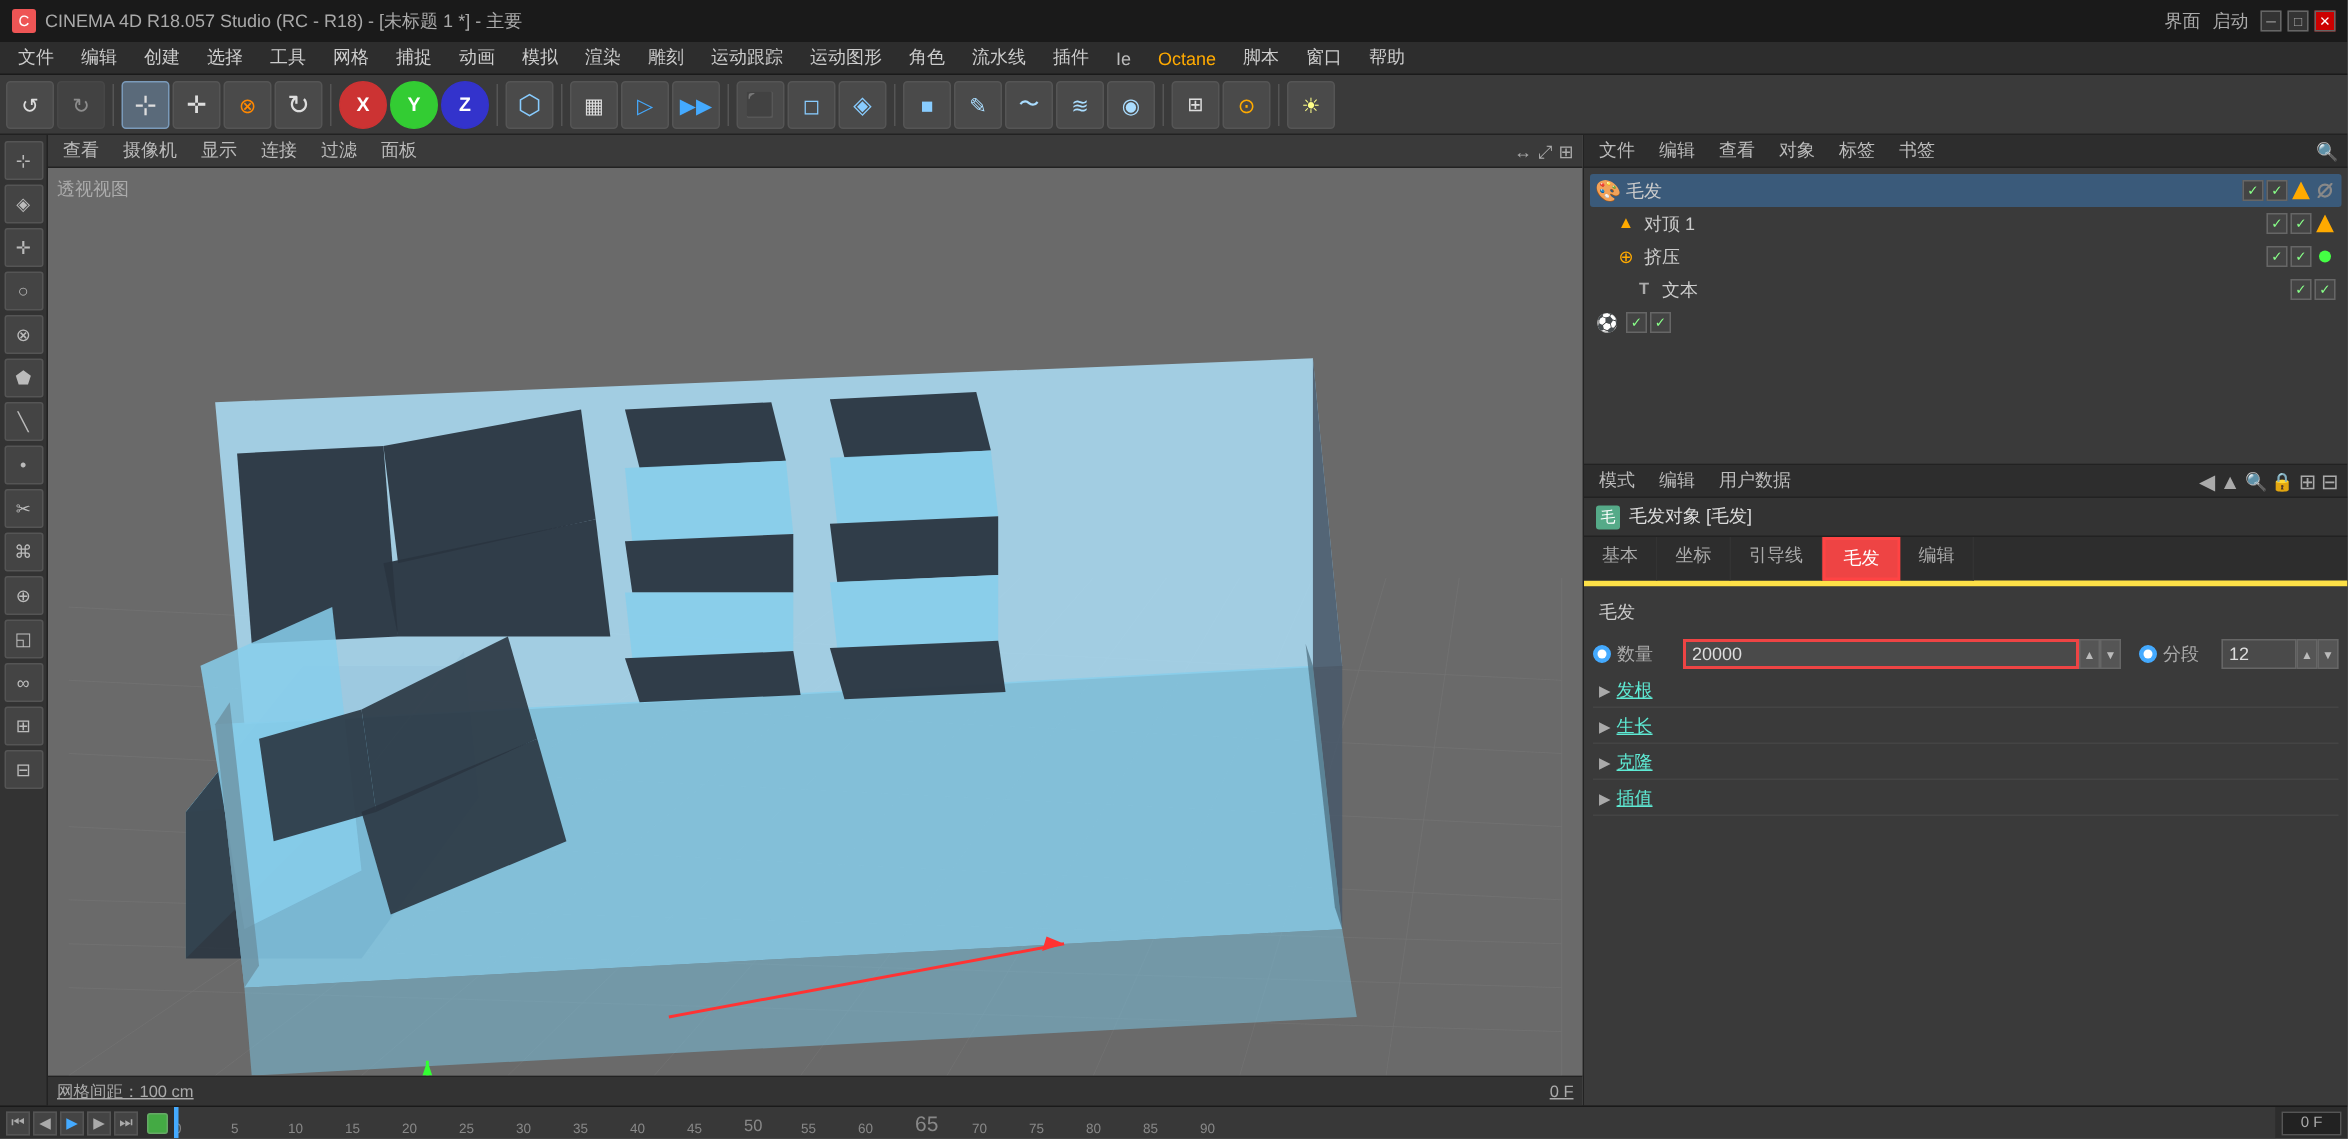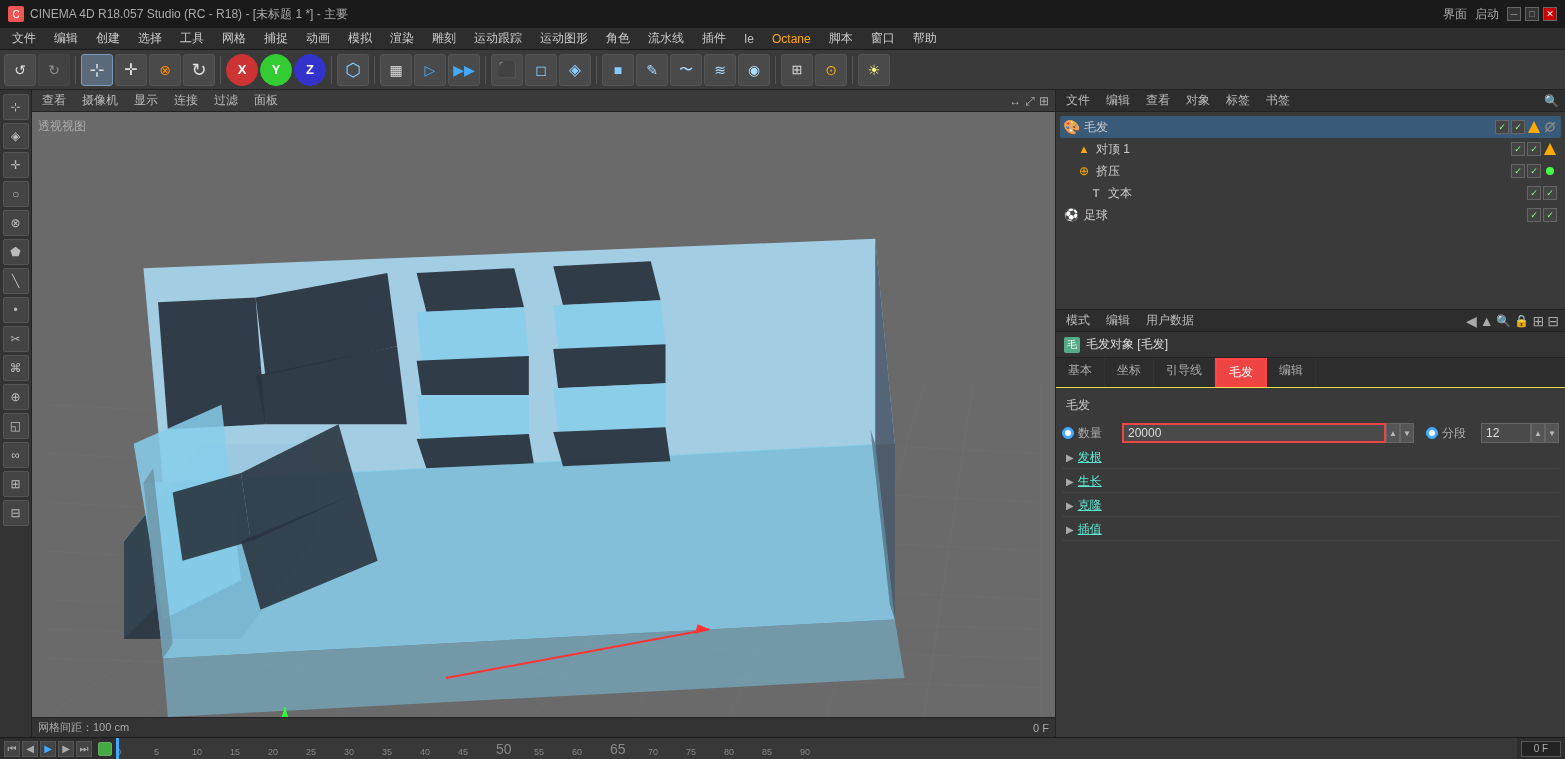--- a/index.html
+++ b/index.html
@@ -147,20 +147,21 @@
     #viewport-statusbar {
       height: 20px;
       background: #333;
       border-top: 1px solid #222;
       display: flex;
       align-items: center;
       padding: 0 6px;
       justify-content: space-between;
       font-size: 11px;
       color: #aaa;
+      text-decoration: underline;
     }
 
     
     #right-panel {
       width: 510px;
       background: #333;
       border-left: 1px solid #222;
       display: flex;
       flex-direction: column;
     }
@@ -231,21 +232,21 @@
       align-items: center;
       padding: 0 8px;
       gap: 6px;
       border-bottom: 1px solid #222;
       font-size: 12px;
       color: #ddd;
     }
     #am-header .hair-icon { width: 16px; height: 16px; background: #5a8; border-radius: 2px; display: flex; align-items: center; justify-content: center; font-size: 10px; color: white; }
     #am-tabs {
       display: flex;
-      border-bottom: 1px solid #fde047;
+      border-bottom: 4px solid #fde047;
     }
     .am-tab {
       padding: 4px 12px;
       background: #2d2d2d;
       border-right: 1px solid #333;
       font-size: 12px;
       color: #aaa;
       cursor: pointer;
       white-space: nowrap;
     }
@@ -623,21 +624,20 @@
           <div class="om-icon" style="font-size:11px; color:#aaa; font-weight:bold;">T</div>
           <span class="om-label">文本</span>
           <div class="om-checks">
             <div class="om-check">✓</div>
             <div class="om-check">✓</div>
           </div>
         </div>
 
         <div class="om-row">
           <div class="om-icon" style="font-size:12px;">⚽</div>
-          <span class="om-label">足球</span>
           <div class="om-checks">
             <div class="om-check">✓</div>
             <div class="om-check">✓</div>
           </div>
         </div>
       </div>
     </div>
 
     <div id="attr-manager">
       <div id="am-toolbar">
@@ -739,21 +739,21 @@
       <span style="position:absolute;left:0px;bottom:2px;font-size:9px;color:#888;">0</span>
       <span style="position:absolute;left:38px;bottom:2px;font-size:9px;color:#888;">5</span>
       <span style="position:absolute;left:76px;bottom:2px;font-size:9px;color:#888;">10</span>
       <span style="position:absolute;left:114px;bottom:2px;font-size:9px;color:#888;">15</span>
       <span style="position:absolute;left:152px;bottom:2px;font-size:9px;color:#888;">20</span>
       <span style="position:absolute;left:190px;bottom:2px;font-size:9px;color:#888;">25</span>
       <span style="position:absolute;left:228px;bottom:2px;font-size:9px;color:#888;">30</span>
       <span style="position:absolute;left:266px;bottom:2px;font-size:9px;color:#888;">35</span>
       <span style="position:absolute;left:304px;bottom:2px;font-size:9px;color:#888;">40</span>
       <span style="position:absolute;left:342px;bottom:2px;font-size:9px;color:#888;">45</span>
-      <span style="position:absolute;left:380px;bottom:2px;font-size:14px;color:#888;">50</span>
+      <span style="position:absolute;left:380px;bottom:2px;font-size:11px;color:#888;">50</span>
       <span style="position:absolute;left:418px;bottom:2px;font-size:9px;color:#888;">55</span>
       <span style="position:absolute;left:456px;bottom:2px;font-size:9px;color:#888;">60</span>
       <span style="position:absolute;left:494px;bottom:2px;font-size:14px;color:#888;margin-top:12px;">65</span>
       <span style="position:absolute;left:532px;bottom:2px;font-size:9px;color:#888;">70</span>
       <span style="position:absolute;left:570px;bottom:2px;font-size:9px;color:#888;">75</span>
       <span style="position:absolute;left:608px;bottom:2px;font-size:9px;color:#888;">80</span>
       <span style="position:absolute;left:646px;bottom:2px;font-size:9px;color:#888;">85</span>
       <span style="position:absolute;left:684px;bottom:2px;font-size:9px;color:#888;">90</span>
     </div>
 

